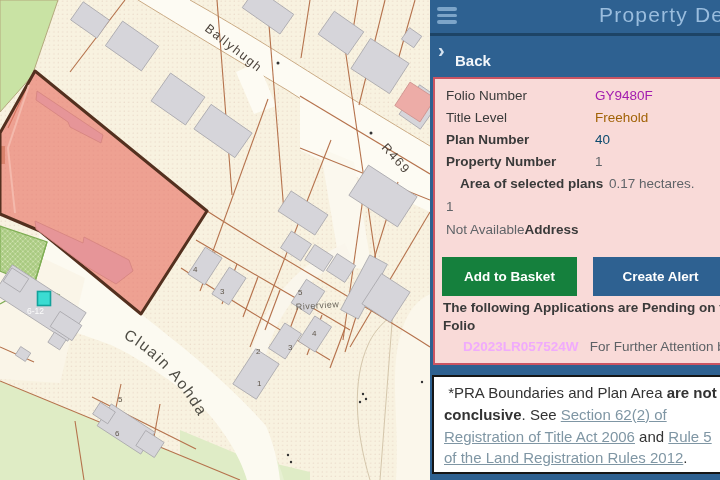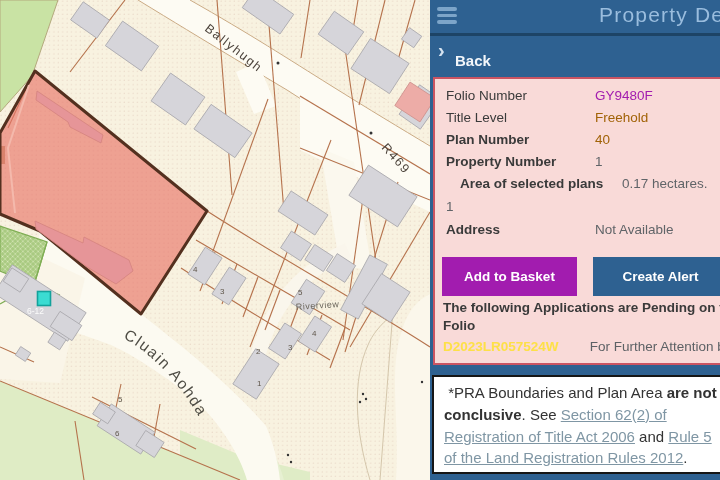--- a/index.html
+++ b/index.html
@@ -262,49 +262,49 @@
           <div style="color:#a21caf;">GY9480F</div>
         </div>
 
     <div style="display:flex;line-height:22px;">
           <div style="width:149px;font-weight:normal;">Title Level</div>
           <div style="color:#a16207;">Freehold</div>
         </div>
 
     <div style="display:flex;line-height:22px;">
           <div style="width:149px;font-weight:bold;">Plan Number</div>
-          <div style="color:#a16207;">40</div>
+          <div style="color:#0c4a6e;">40</div>
         </div>
 
     <div style="display:flex;line-height:22px;">
           <div style="width:149px;font-weight:bold;">Property Number</div>
           <div style="color:#606468;">1</div>
         </div>
 
     <div style="display:flex;line-height:22px;">
           <div style="width:149px;font-weight:bold;white-space:nowrap;margin-left:14px;">Area of selected plans</div>
-          <div style="color:#606468;white-space:nowrap;margin-left:13px;">0.17 hectares.</div>
+          <div style="color:#606468;white-space:nowrap;">0.17 hectares.</div>
         </div>
 
     <div style="display:flex;">
           <div style="color:#606468;line-height:17.5px;padding-top:3px;">1</div>
         </div>
 
     <div style="display:flex;line-height:22px;padding-top:3px;">
+          <div style="color:#606468;">Not Available</div>
           <div style="width:149px;font-weight:bold;">Address</div>
-          <div style="color:#606468;">Not Available</div>
         </div>
   </div>
 
-  <div class="abs" style="left:12px;top:257px;width:135px;height:39px;background:#a21caf;color:#fff;font-weight:bold;font-size:13.5px;display:flex;align-items:center;justify-content:center;">Add to Basket</div>
+  <div class="abs" style="left:12px;top:257px;width:135px;height:39px;background:#15803d;color:#fff;font-weight:bold;font-size:13.5px;display:flex;align-items:center;justify-content:center;">Add to Basket</div>
 
   <div class="abs" style="left:163px;top:257px;width:135px;height:39px;background:#2e6191;color:#fff;font-weight:bold;font-size:13.5px;display:flex;align-items:center;justify-content:center;">Create Alert</div>
 
   <div class="abs" style="left:13px;top:299px;width:297px;font-weight:bold;font-size:13.5px;line-height:17.5px;color:#3a3a3a;">The following Applications are Pending on the Folio</div>
 
   <div class="abs" style="left:13px;top:339px;width:320px;display:flex;font-size:13.5px;">
-        <div style="width:152px;font-weight:bold;color:#fde047;">D2023LR057524W</div>
+        <div style="width:152px;font-weight:bold;color:#f0abfc;margin-left:20px;">D2023LR057524W</div>
         <div style="color:#5d6165;white-space:nowrap;">For Further Attention by PRA</div>
       </div>
 
   <div class="abs" style="left:2px;top:375px;width:300px;height:99px;background:#fff;border:2px solid #161616;box-sizing:border-box;padding:5px 8px 0 10px;font-size:15px;line-height:21.8px;color:#333;">&nbsp;*PRA Boundaries and Plan Area <b>are not conclusive</b>. See <span style="color:#7f96a4;text-decoration:underline;">Section 62(2) of Registration of Title Act 2006</span> and <span style="color:#7f96a4;text-decoration:underline;">Rule 5 of the Land Registration Rules 2012</span>.</div>
 </div>
 </div>
 
 </body></html>

